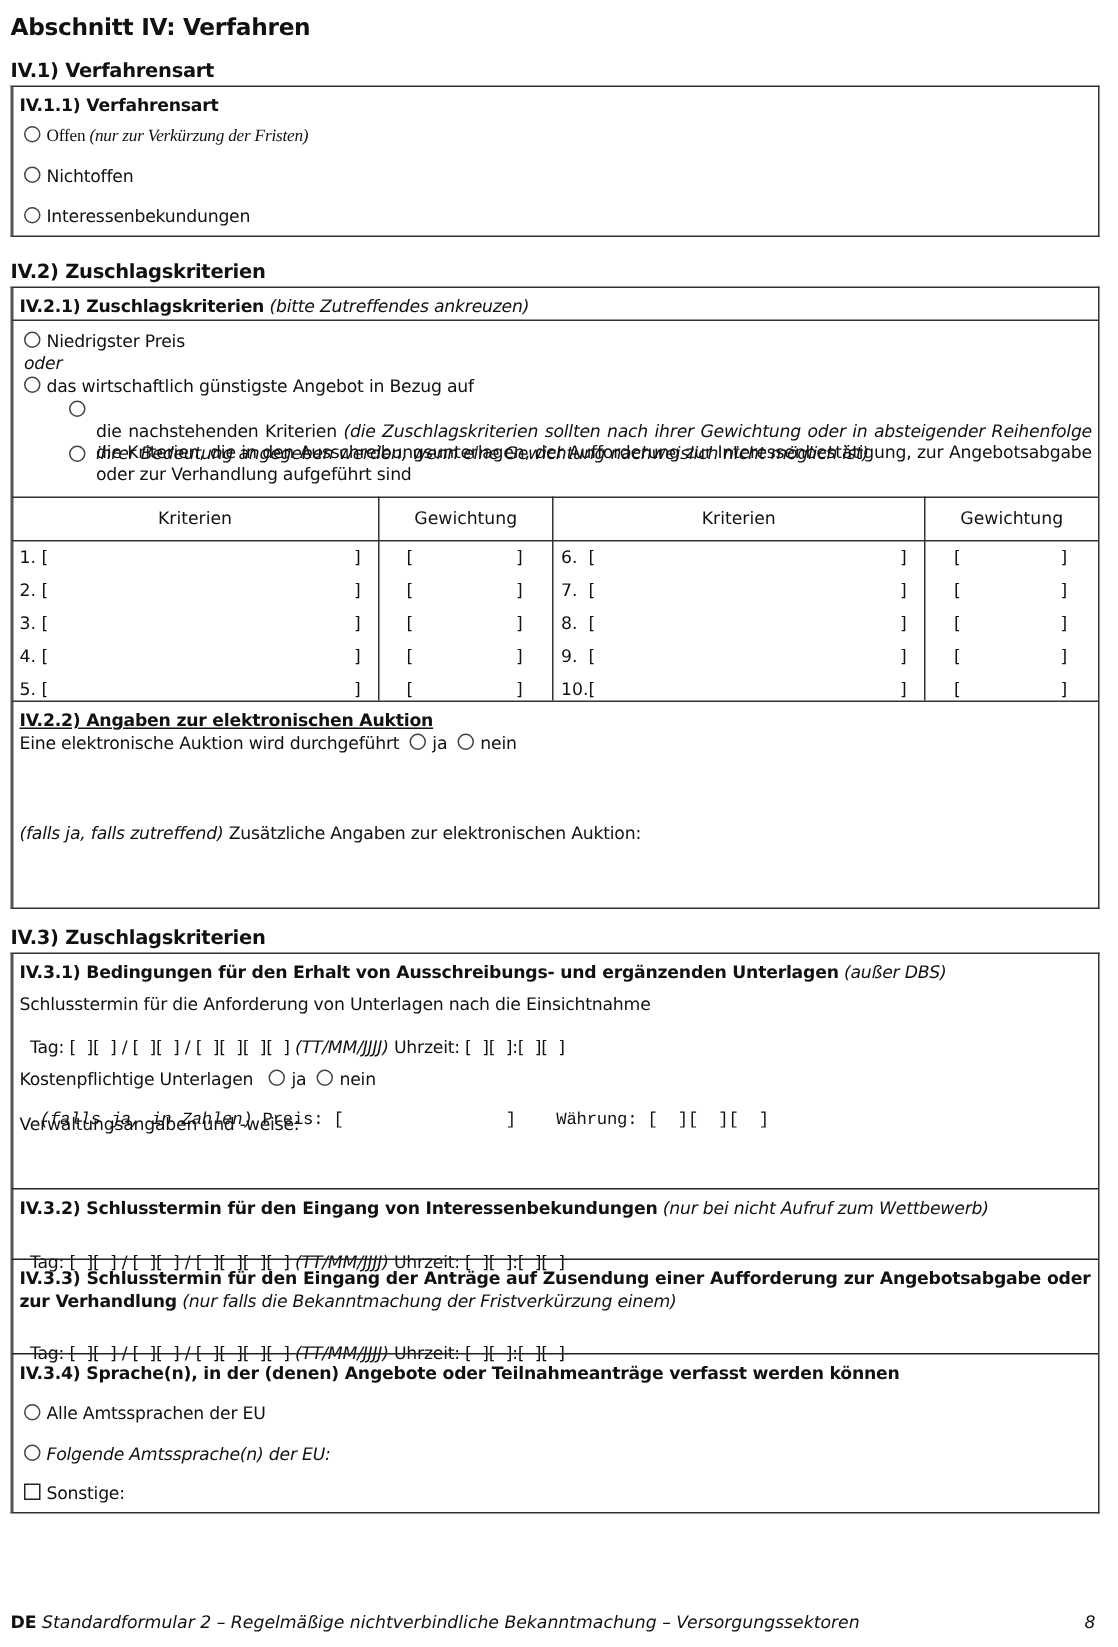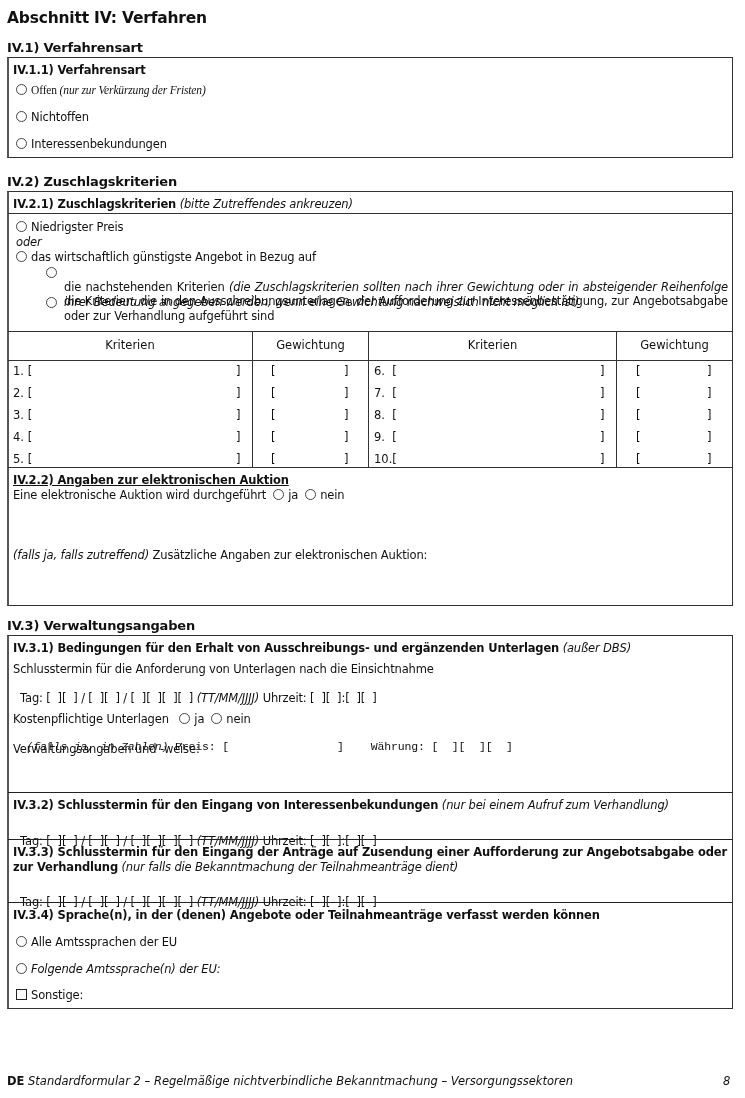--- a/index.html
+++ b/index.html
@@ -125,21 +125,21 @@
   <span>Eine elektronische Auktion wird durchgeführt</span>
   &nbsp;<span class="radio"></span><span>ja</span>
   &nbsp;<span class="radio"></span><span>nein</span>
 </div>
 <div class="t" style="left:13px; top:524px;margin-top:24px;">
   <span class="i">(falls ja, falls zutreffend)</span>
   <span>Zusätzliche Angaben zur elektronischen Auktion:</span>
 </div>
 <div class="abs" style="left:13px; top:520px; width:712px; height:80px;"></div>
 
-<div class="abs h2" style="left:7px; top:618px;">IV.3)  Verwaltungsangaben</div>
+<div class="abs h2" style="left:7px; top:618px;">IV.3)  Zuschlagskriterien</div>
 <div class="box" style="left:7px; top:635px; width:726px; height:374px;"></div>
 
 <div class="t" style="left:13px; top:641px;">
   <span class="b">IV.3.1)  Bedingungen für den Erhalt von Ausschreibungs- und ergänzenden Unterlagen</span>
   <span class="i">(außer DBS)</span>
 </div>
 <div class="t" style="left:13px; top:662px;">Schlusstermin für die Anforderung von Unterlagen nach die Einsichtnahme</div>
 <div class="t" style="left:13px; top:677px; white-space:pre;">
   <span>Tag: [  ][  ] / [  ][  ] / [  ][  ][  ][  ]</span> <span class="i">(TT/MM/JJJJ)</span> <span>Uhrzeit: [  ][  ]:[  ][  ]</span>
 </div>
@@ -149,30 +149,30 @@
   &nbsp;<span class="radio"></span><span>nein</span>
 </div>
 <div class="t" style="left:13px; top:727px; white-space:pre;font-family:Liberation Mono, monospace;">
   <span class="i">(falls ja, in Zahlen)</span> <span>Preis: [                ]</span>    <span>Währung: [  ][  ][  ]</span>
 </div>
 <div class="t" style="left:13px; top:742px;">Verwaltungsangaben und -weise:</div>
 <div class="hline" style="left:8px; top:792px; width:724px; background:#222;"></div>
 
 <div class="t" style="left:13px; top:798px;">
   <span class="b">IV.3.2)  Schlusstermin für den Eingang von Interessenbekundungen</span>
-  <span class="i">(nur bei einem Aufruf zum Verhandlung)</span>
+  <span class="i">(nur bei nicht Aufruf zum Wettbewerb)</span>
 </div>
 <div class="t" style="left:13px; top:820px; white-space:pre;">
   <span>Tag: [  ][  ] / [  ][  ] / [  ][  ][  ][  ]</span> <span class="i">(TT/MM/JJJJ)</span> <span>Uhrzeit: [  ][  ]:[  ][  ]</span>
 </div>
 <div class="hline" style="left:8px; top:839px; width:724px; background:#222;"></div>
 
 <div class="t wrap" style="left:13px; top:845px; width:714px; text-align:justify;">
   <span class="b">IV.3.3)  Schlusstermin für den Eingang der Anträge auf Zusendung einer Aufforderung zur Angebotsabgabe oder zur Verhandlung</span>
-  <span class="i">(nur falls die Bekanntmachung der Teilnahmeanträge dient)</span>
+  <span class="i">(nur falls die Bekanntmachung der Fristverkürzung einem)</span>
 </div>
 <div class="t" style="left:13px; top:881px; white-space:pre;">
   <span>Tag: [  ][  ] / [  ][  ] / [  ][  ][  ][  ]</span> <span class="i">(TT/MM/JJJJ)</span> <span>Uhrzeit: [  ][  ]:[  ][  ]</span>
 </div>
 <div class="hline" style="left:8px; top:902px; width:724px; background:#222;"></div>
 
 <div class="t b" style="left:13px; top:908px;">IV.3.4)  Sprache(n), in der (denen) Angebote oder Teilnahmeanträge verfasst werden können</div>
 <div class="t" style="left:16px; top:935px;">
   <span class="radio"></span><span>Alle Amtssprachen der EU</span>
 </div>

